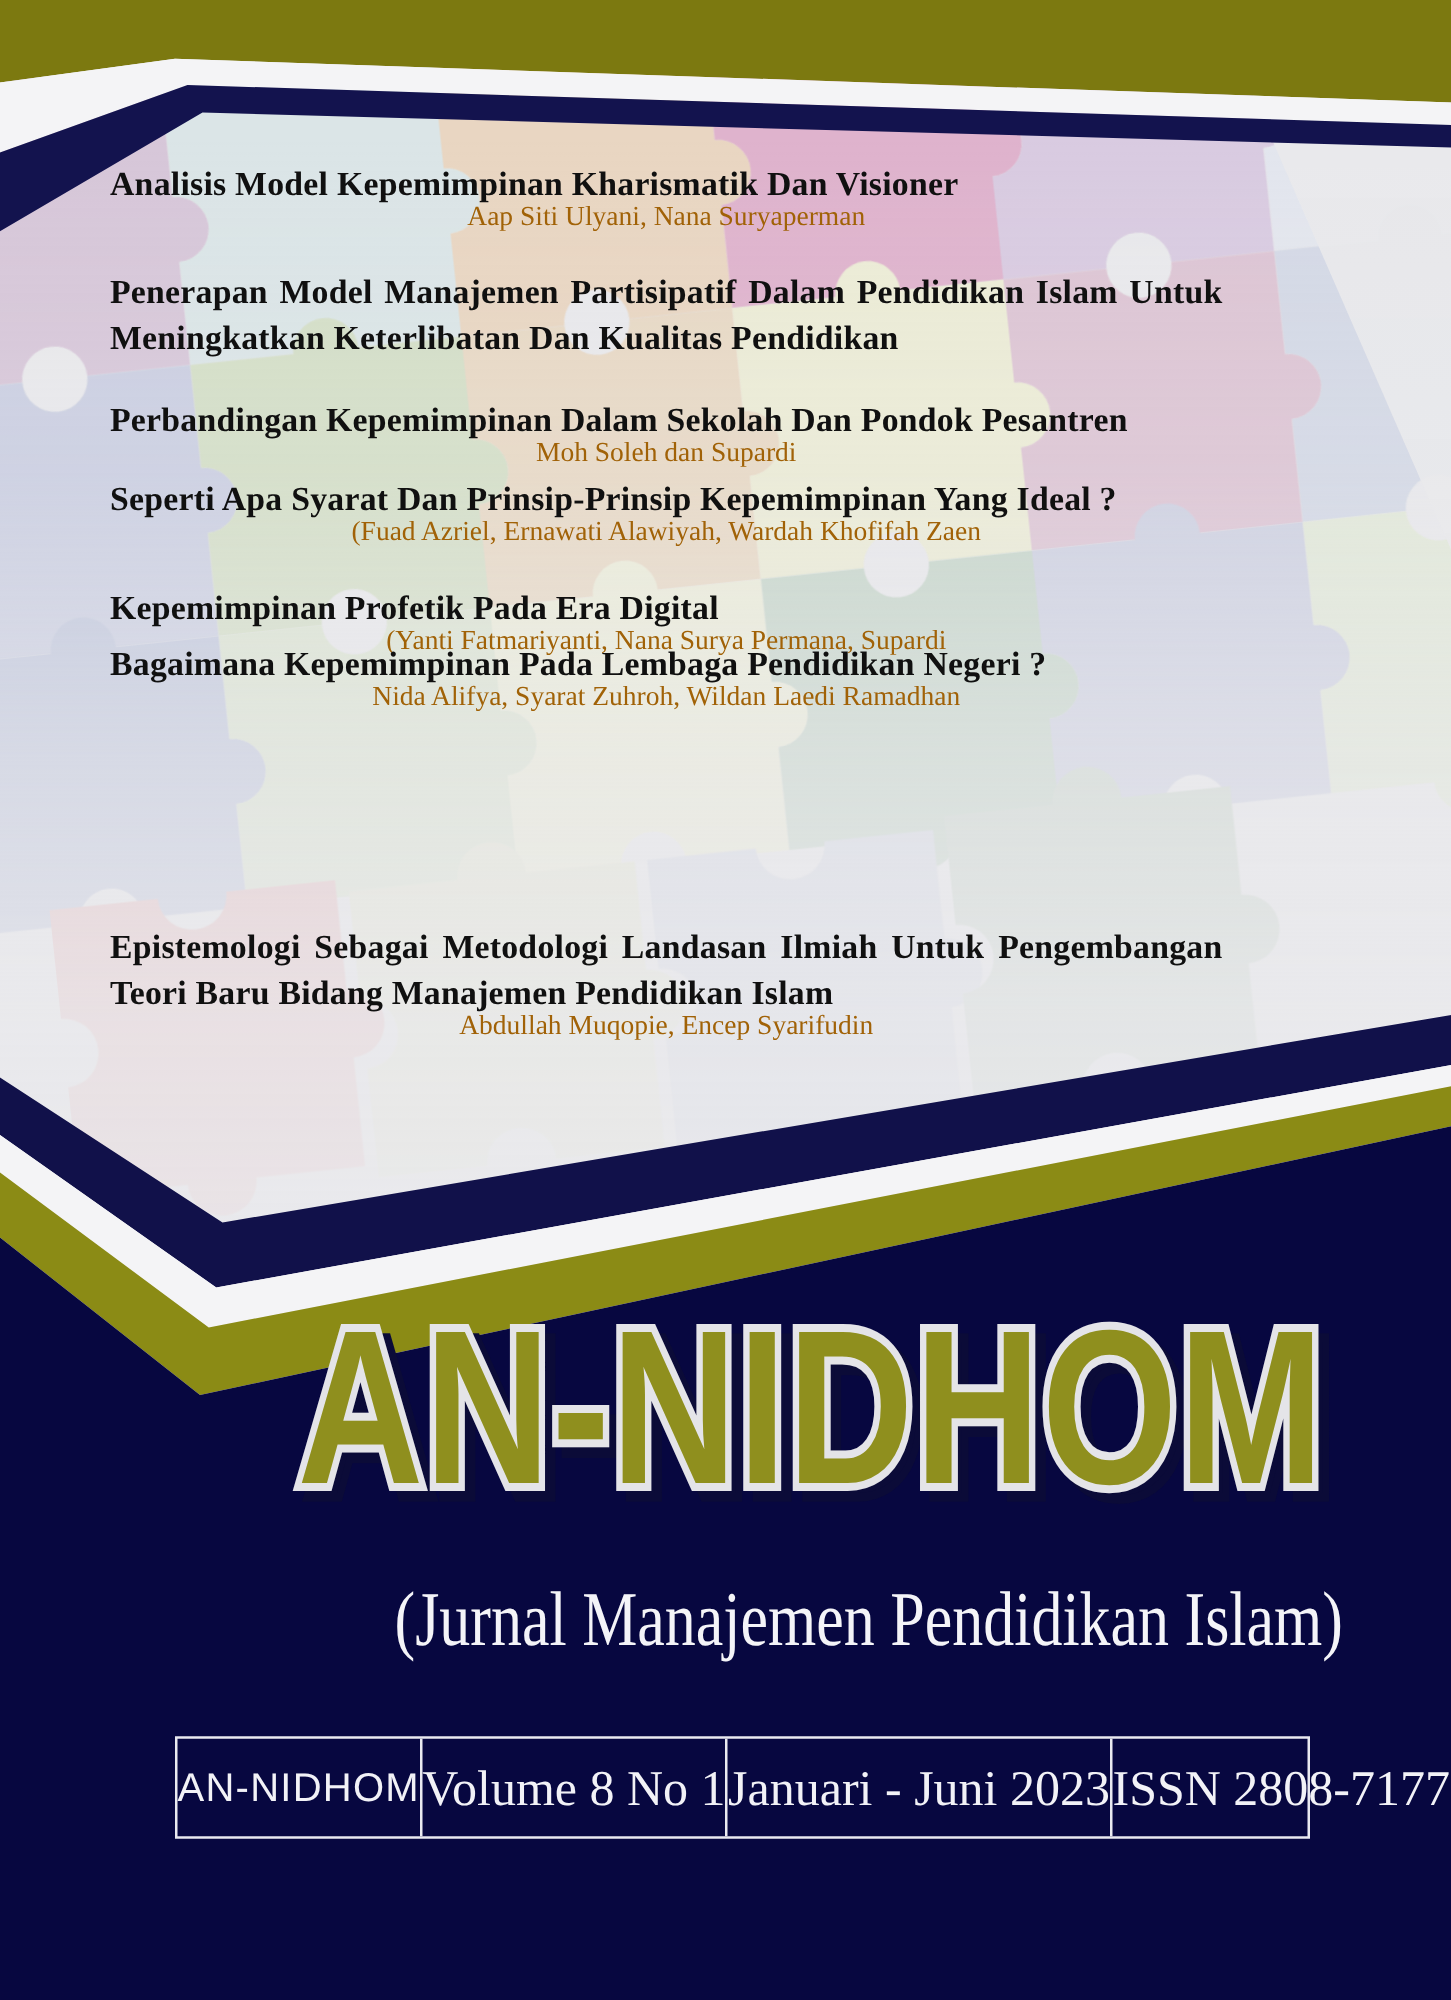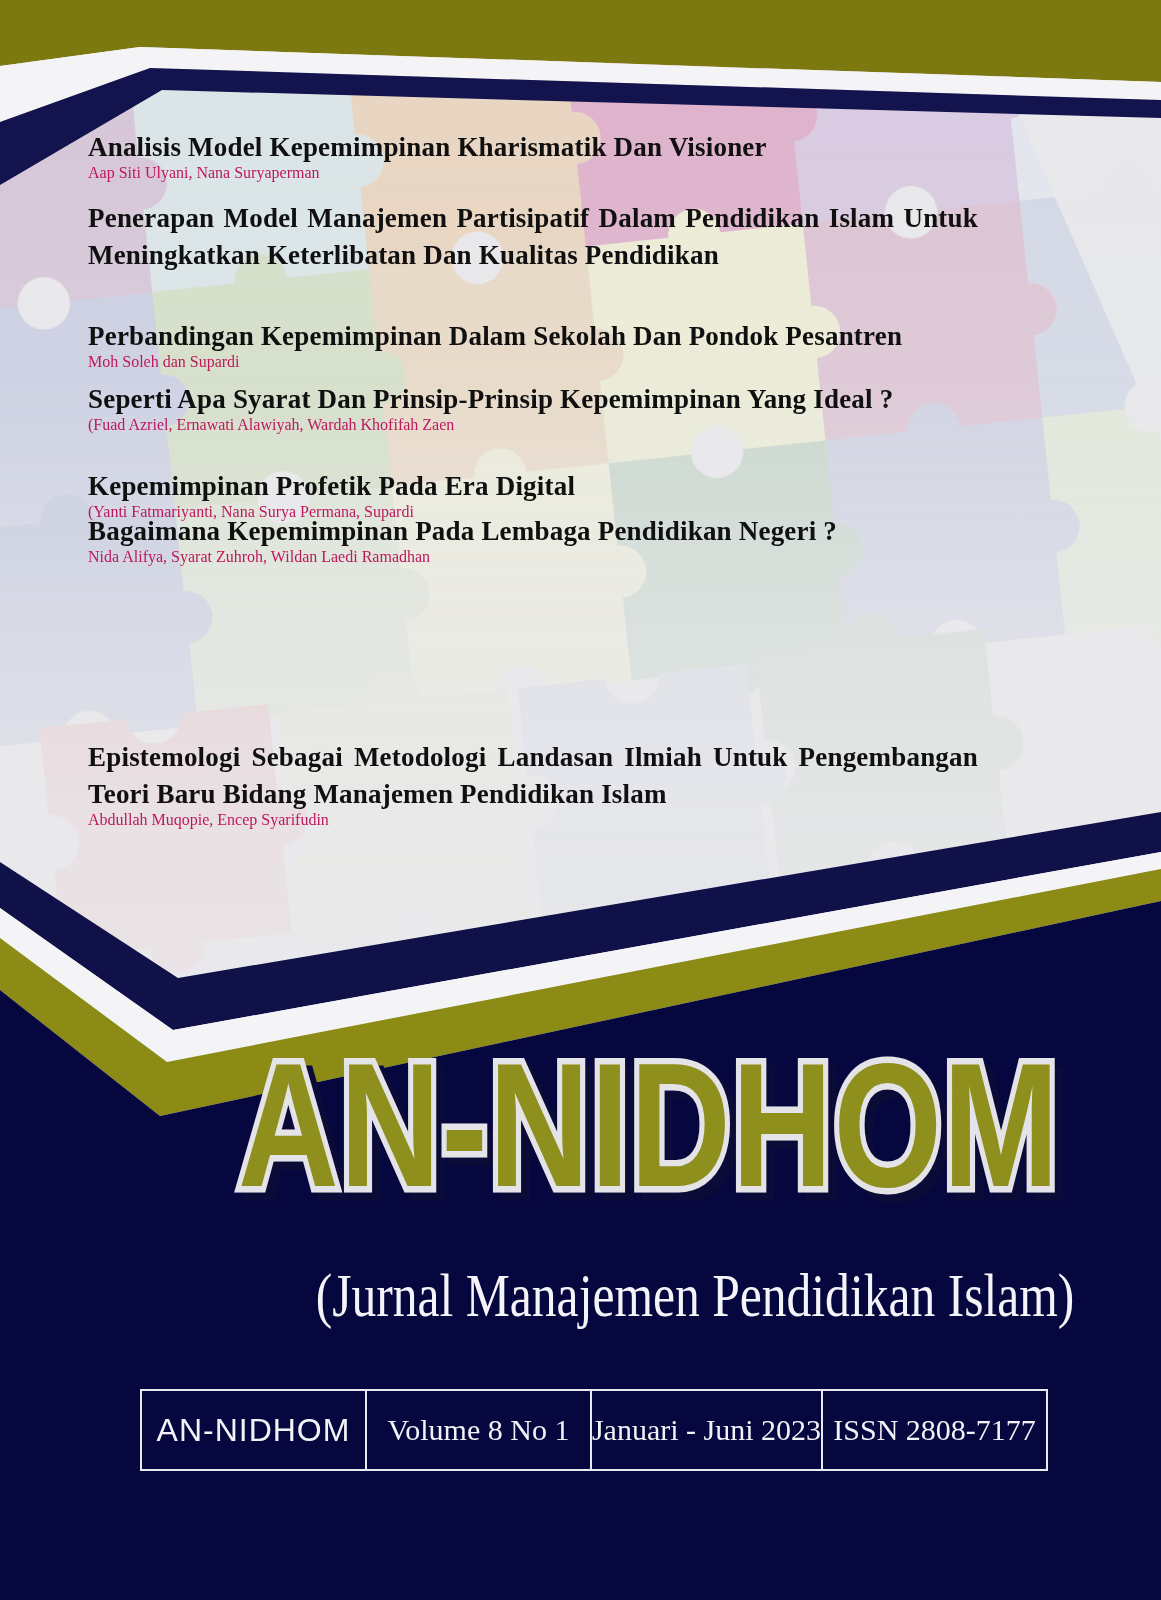--- a/index.html
+++ b/index.html
@@ -21,38 +21,39 @@
     font-weight:bold;
     font-size:27px;
     line-height:37px;
     color:#101010;
     text-align:justify;
     letter-spacing:0.2px;
   }
   .entry p{
     margin:-6px 0 0 0;
     font-family:"Liberation Serif", serif;
-    font-size:16px;
+    font-size:22px;
     line-height:26px;
-    color:#be185d;
+    color:#a16207;
+    text-align:center;
   }
   
   .footer-table{
     position:absolute;left:140px;top:1389px;z-index:3;
     width:908px;height:82px;
     display:flex;
     border:2px solid #e9e9f0;
     box-sizing:border-box;
     color:#f2f2f7;
   }
   .footer-table .cell{
     flex:1 1 0;
     display:flex;align-items:center;justify-content:center;
     border-left:2px solid #e9e9f0;
-    font-size:30px;
+    font-size:40px;
     white-space:nowrap;
   }
   .footer-table .cell:first-child{border-left:none;}
   .cell.sans{font-family:"Liberation Sans", sans-serif;font-size:32px;letter-spacing:1px;}
   .cell.serif{font-family:"Liberation Serif", serif;}
 </style>
 </head>
 <body>
 
 <div class="page">
@@ -122,21 +123,21 @@
       <text transform="translate(238,1186) scale(0.93,1.17)" font-family="Liberation Sans, sans-serif" font-weight="bold" font-size="150" fill="#8f8f1e" stroke="#e4e4e8" stroke-width="11" paint-order="stroke" letter-spacing="1">AN-NIDHOM</text>
       <text transform="translate(695,1316) scale(0.80,1)" text-anchor="middle" font-family="Liberation Serif, serif" font-size="62" fill="#f4f4f8">(Jurnal Manajemen Pendidikan Islam)</text>
     </g>
   </svg>
 
   <div class="articles">
     <div class="entry" style="top:129px">
       <h2>Analisis Model Kepemimpinan Kharismatik Dan Visioner</h2>
       <p>Aap Siti Ulyani, Nana Suryaperman</p>
     </div>
-    <div class="entry" style="top:200px">
+    <div class="entry" style="top:215px">
       <h2>Penerapan Model Manajemen Partisipatif Dalam Pendidikan Islam Untuk Meningkatkan Keterlibatan Dan Kualitas Pendidikan</h2>
     </div>
     <div class="entry" style="top:318px">
       <h2>Perbandingan Kepemimpinan Dalam Sekolah Dan Pondok Pesantren</h2>
       <p>Moh Soleh dan Supardi</p>
     </div>
     <div class="entry" style="top:381px">
       <h2>Seperti Apa Syarat Dan Prinsip-Prinsip Kepemimpinan Yang Ideal ?</h2>
       <p>(Fuad Azriel, Ernawati Alawiyah, Wardah Khofifah Zaen</p>
     </div>

